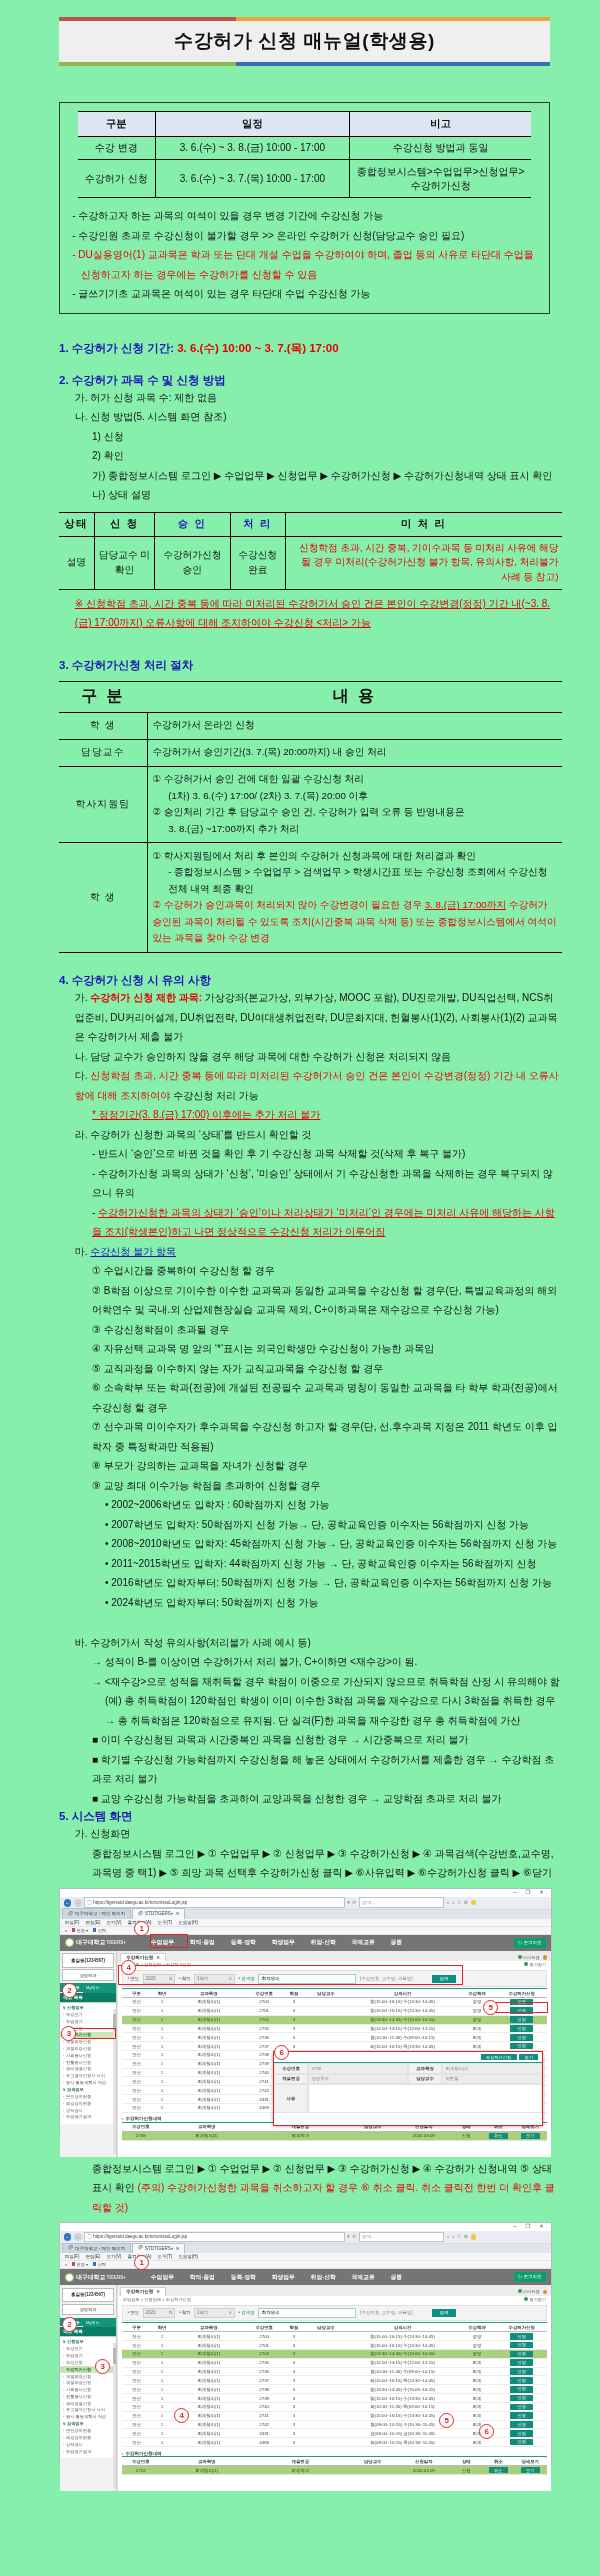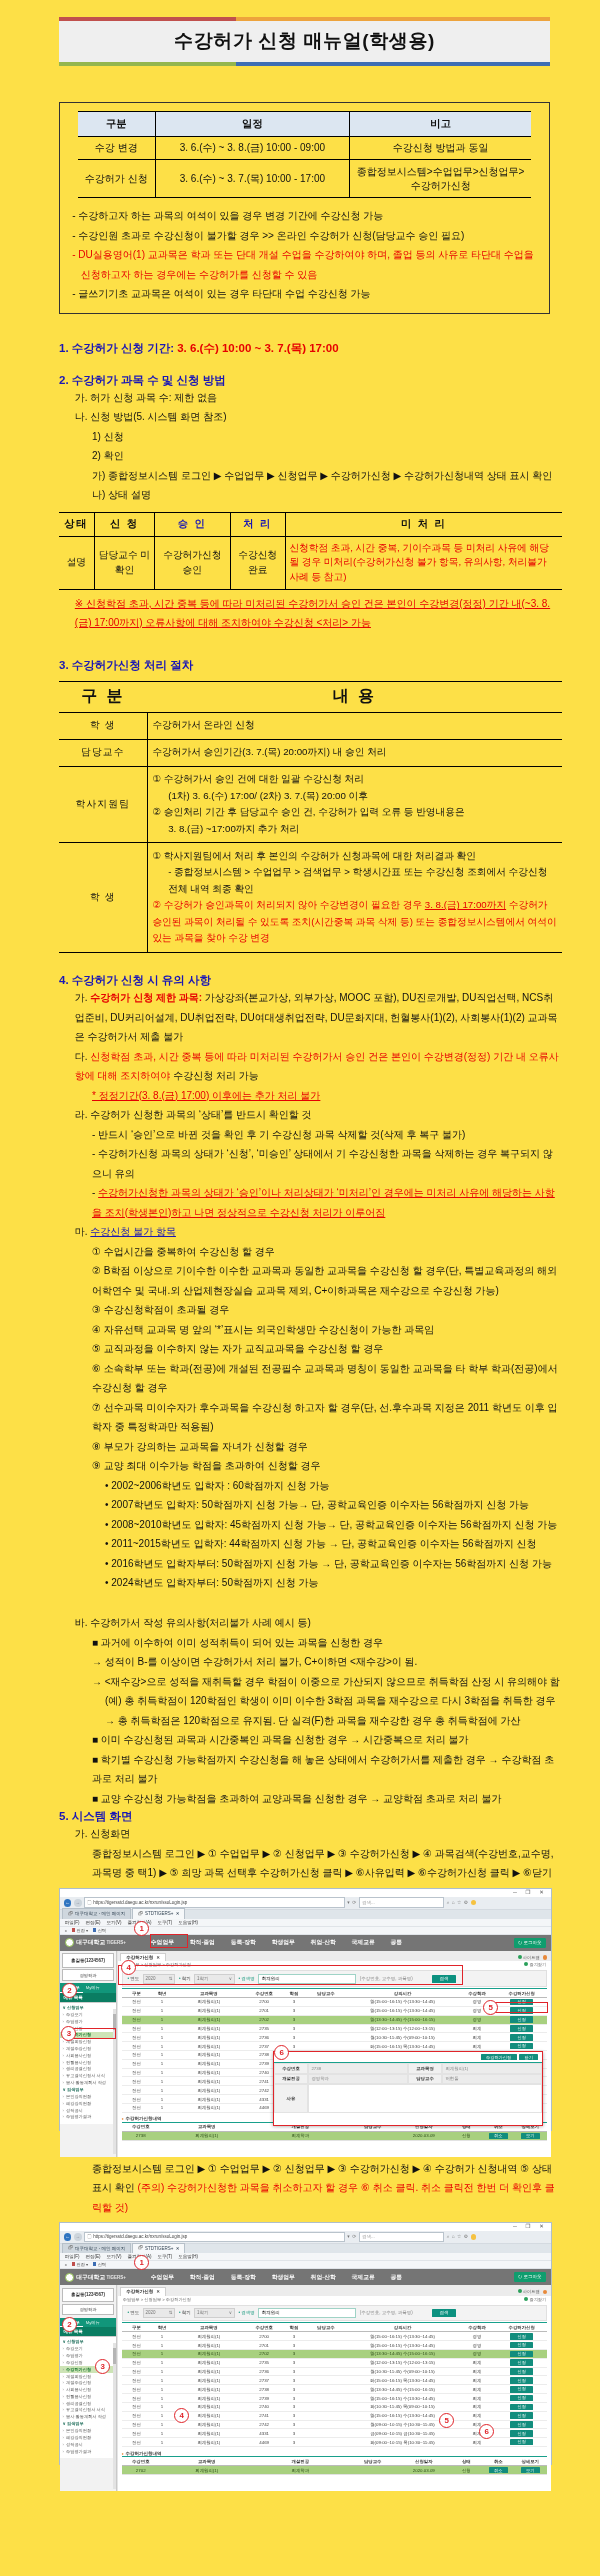--- a/index.html
+++ b/index.html
@@ -1,16 +1,16 @@
 <!DOCTYPE html>
 <html style="font-size:9.7px"><head>
 <meta charset="utf-8">
 <style>
   html,body{margin:0;padding:0;background:#fff;}
-  #page{position:relative;width:601px;height:2576px;overflow:hidden;background:#fde047;
+  #page{position:relative;width:601px;height:2576px;overflow:hidden;background:#86efac;
         font-family:"Liberation Sans","DejaVu Sans",sans-serif;color:#111;}
   
   .col{margin:0 39px 0 59px;}
   .dl{font-size:10px;line-height:1.95;}
   .i1{padding-left:15.8px}.i2{padding-left:33px}.i3{padding-left:46px}
   .gapt{margin-top:20.6px}
   .t-red{color:#e60000}
   .t-rb{color:#e60000;font-weight:bold}
   .t-redu{color:#e60000;text-decoration:underline}
   .t-blku{color:#111;}
@@ -159,21 +159,21 @@
       <thead>
           <tr>
         <th>구분</th>
         <th>일정</th>
         <th>비고</th>
       </tr>
         </thead>
       <tbody id="period-rows">
           <tr>
             <td>수강 변경</td>
-            <td>3. 6.(수) ~ 3. 8.(금) 10:00 - 09:00</td>
+            <td>3. 6.(수) ~ 3. 8.(금) 10:00 - 17:00</td>
             <td>
               <div>수강신청 방법과 동일</div>
             </td>
           </tr>
           <tr>
             <td>수강허가 신청</td>
             <td>3. 6.(수) ~ 3. 7.(목) 10:00 - 17:00</td>
             <td>
               <div>종합정보시스템&gt;수업업무&gt;신청업무&gt;</div>
               <div>수강허가신청</div>
@@ -219,21 +219,21 @@
         <th class="blue">처 리</th>
         <th>미 처 리</th>
       </tr>
         </thead>
       <tbody>
           <tr>
         <td>설명</td>
         <td>담당교수 미확인</td>
         <td>수강허가신청 승인</td>
         <td>수강신청 완료</td>
-        <td class="t-red" style="text-align:left">신청학점 초과, 시간 중복, 기이수과목 등 미처리 사유에 해당될 경우 미처리(수강허가신청 불가 항목, 유의사항, 처리불가 사례 등 참고)</td>
+        <td class="t-red" style="text-align:right">신청학점 초과, 시간 중복, 기이수과목 등 미처리 사유에 해당될 경우 미처리(수강허가신청 불가 항목, 유의사항, 처리불가 사례 등 참고)</td>
       </tr>
         </tbody>
     </table>
     <div class="dl i1 t-redu" style="margin-top:4px">※ 신청학점 초과, 시간 중복 등에 따라 미처리된 수강허가서 승인 건은 본인이 수강변경(정정) 기간 내(~3. 8.(금) 17:00까지) 오류사항에 대해 조치하여야 수강신청 &lt;처리&gt; 가능</div>
   </div>
 
   <div class="col" style="margin-top:24px">
     <div class="sech">3. 수강허가신청 처리 절차</div>
     <table class="proc">
       <thead>
@@ -273,20 +273,21 @@
             </td>
           </tr>
         </tbody>
     </table>
   </div>
 
   <div class="col" style="margin-top:19.4px">
     <div class="sech">4. 수강허가 신청 시 유의 사항</div>
     <div id="s4-lines">
         <div class="dl i1"><span>가. </span><span class="t-rb">수강허가 신청 제한 과목</span><span class="t-rb">:</span><span> 가상강좌(본교가상, 외부가상, MOOC 포함), DU진로개발, DU직업선택, NCS취업준비, DU커리어설계, DU취업전략, DU여대생취업전략, DU문화지대, 헌혈봉사(1)(2), 사회봉사(1)(2) 교과목은 수강허가서 제출 불가</span></div>
+        <div class="dl i1"><span>나. 담당 교수가 승인하지 않을 경우 해당 과목에 대한 수강허가 신청은 처리되지 않음</span></div>
         <div class="dl i1"><span>다. </span><span class="t-red">신청학점 초과, 시간 중복 등에 따라 미처리된 수강허가서 승인 건은 본인이 수강변경(정정) 기간 내 오류사항에 대해 조치하여야</span><span> 수강신청 처리 가능</span></div>
         <div class="dl i2"><span class="t-redu">* 정정기간(3. 8.(금) 17:00) 이후에는 추가 처리 불가</span></div>
         <div class="dl i1"><span>라. 수강허가 신청한 과목의 ‘상태’를 반드시 확인할 것</span></div>
         <div class="dl i2"><span>- 반드시 ‘승인’으로 바뀐 것을 확인 후 기 수강신청 과목 삭제할 것(삭제 후 복구 불가)</span></div>
         <div class="dl i2"><span>- 수강허가신청 과목의 상태가 ‘신청’, ‘미승인’ 상태에서 기 수강신청한 과목을 삭제하는 경우 복구되지 않으니 유의</span></div>
         <div class="dl i2"><span>- </span><span class="t-redu">수강허가신청한 과목의 상태가 ‘승인’이나 처리상태가 ‘미처리’인 경우에는 미처리 사유에 해당하는 사항을 조치(학생본인)하고 나면 정상적으로 수강신청 처리가 이루어짐</span></div>
         <div class="dl i1"><span>마. </span><span class="t-blueu">수강신청 불가 항목</span></div>
         <div class="dl i2"><span>① 수업시간을 중복하여 수강신청 할 경우</span></div>
         <div class="dl i2"><span>② B학점 이상으로 기이수한 이수한 교과목과 동일한 교과목을 수강신청 할 경우(단, 특별교육과정의 해외어학연수 및 국내.외 산업체현장실습 교과목 제외, C+이하과목은 재수강으로 수강신청 가능)</span></div>
         <div class="dl i2"><span>③ 수강신청학점이 초과될 경우</span></div>
@@ -296,21 +297,20 @@
         <div class="dl i2"><span>⑦ 선수과목 미이수자가 후수과목을 수강신청 하고자 할 경우(단, 선.후수과목 지정은 2011 학년도 이후 입학자 중 특정학과만 적용됨)</span></div>
         <div class="dl i2"><span>⑧ 부모가 강의하는 교과목을 자녀가 신청할 경우</span></div>
         <div class="dl i2"><span>⑨ </span><span class="t-blku">교양 최대 이수가능 학점을 초과하여 신청할 경우</span></div>
         <div class="dl i3"><span>• 2002~2006학년도 입학자 : 60학점까지 신청 가능</span></div>
         <div class="dl i3"><span>• 2007학년도 입학자: 50학점까지 신청 가능→ 단, 공학교육인증 이수자는 56학점까지 신청 가능</span></div>
         <div class="dl i3"><span>• 2008~2010학년도 입학자: 45학점까지 신청 가능→ 단, 공학교육인증 이수자는 56학점까지 신청 가능</span></div>
         <div class="dl i3"><span>• 2011~2015학년도 입학자: 44학점까지 신청 가능 → 단, 공학교육인증 이수자는 56학점까지 신청</span></div>
         <div class="dl i3"><span>• 2016학년도 입학자부터: 50학점까지 신청 가능 → 단, 공학교육인증 이수자는 56학점까지 신청 가능</span></div>
         <div class="dl i3"><span>• 2024학년도 입학자부터: 50학점까지 신청 가능</span></div>
         <div class="dl i1 gapt"><span>바. 수강허가서 작성 유의사항(처리불가 사례 예시 등)</span></div>
-        <div class="dl i2"><span>■ 과거에 이수하여 이미 성적취득이 되어 있는 과목을 신청한 경우</span></div>
         <div class="dl i2"><span>→ 성적이 B-를 이상이면 수강허가서 처리 불가, C+이하면 &lt;재수강&gt;이 됨.</span></div>
         <div class="dl i2"><span>→ &lt;재수강&gt;으로 성적을 재취득할 경우 학점이 이중으로 가산되지 않으므로 취득학점 산정 시 유의해야 함</span></div>
         <div class="dl i3"><span>(예) 총 취득학점이 120학점인 학생이 이미 이수한 3학점 과목을 재수강으로 다시 3학점을 취득한 경우 → 총 취득학점은 120학점으로 유지됨. 단 실격(F)한 과목을 재수강한 경우 총 취득학점에 가산</span></div>
         <div class="dl i2"><span>■ 이미 수강신청된 과목과 시간중복인 과목을 신청한 경우 → 시간중복으로 처리 불가</span></div>
         <div class="dl i2"><span>■ 학기별 수강신청 가능학점까지 수강신청을 해 놓은 상태에서 수강허가서를 제출한 경우 → 수강학점 초과로 처리 불가</span></div>
         <div class="dl i2"><span>■ 교양 수강신청 가능학점을 초과하여 교양과목을 신청한 경우 → 교양학점 초과로 처리 불가</span></div>
       </div>
   </div>
 
   <div class="col" style="margin-top:0">

